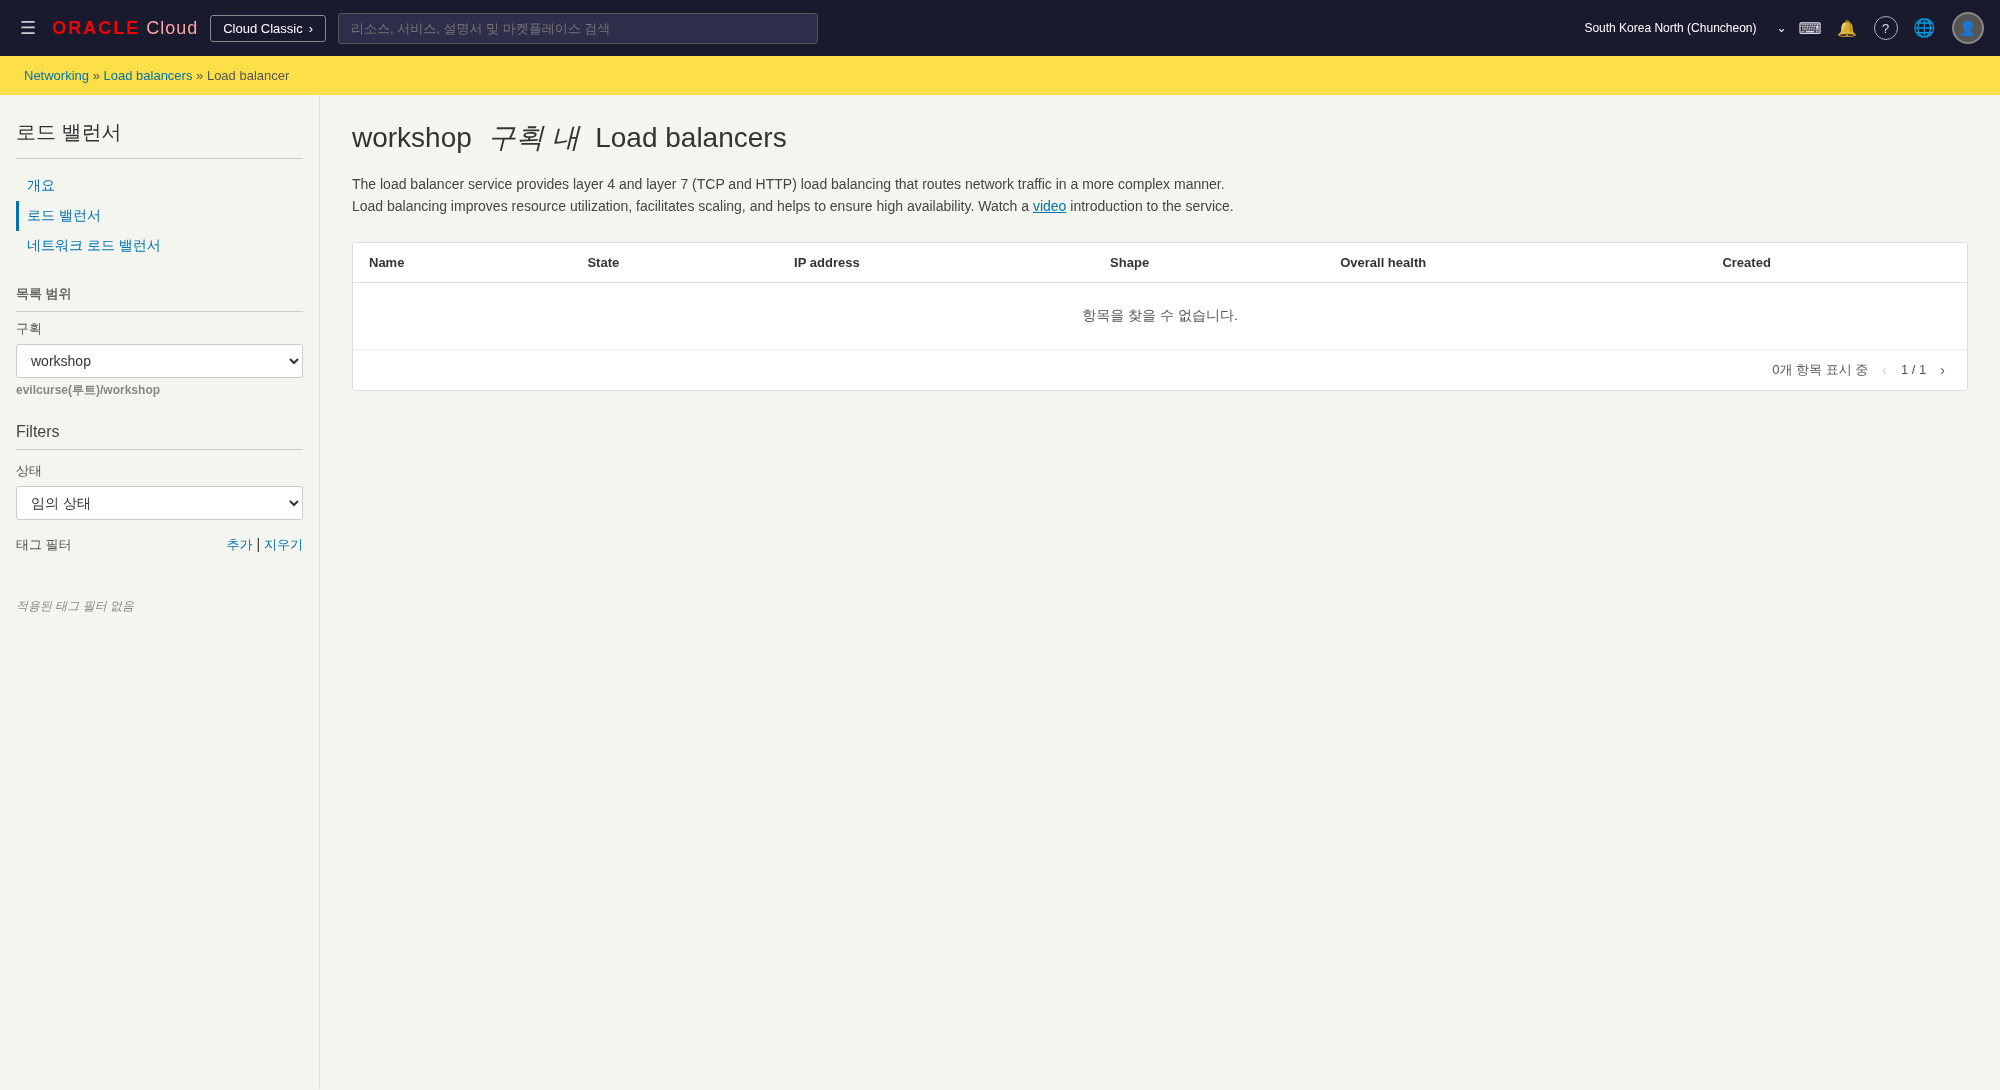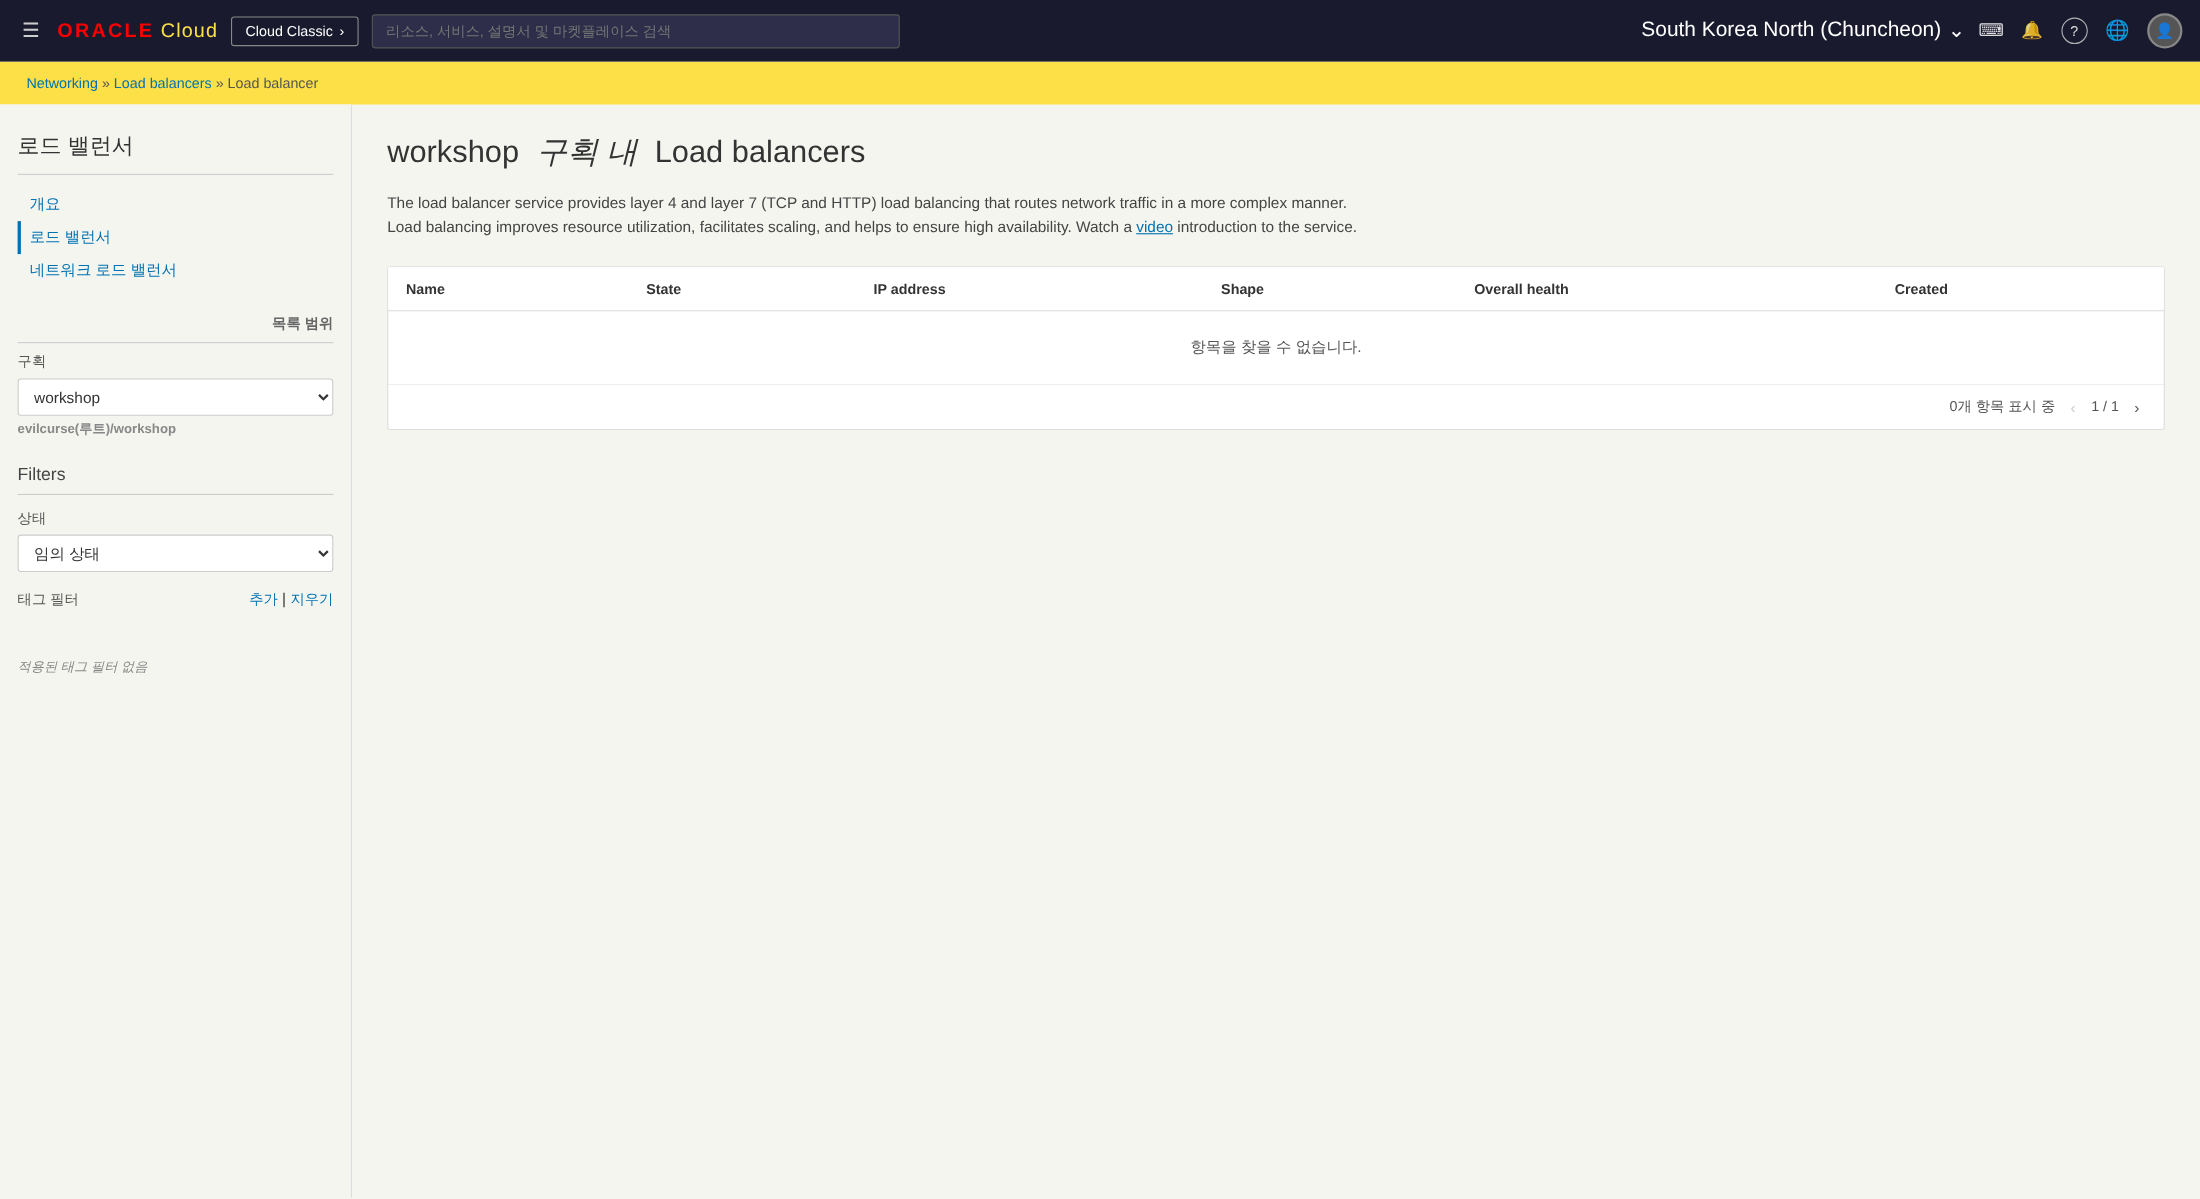--- a/index.html
+++ b/index.html
@@ -38,21 +38,21 @@
       font-weight: 300;
       letter-spacing: 1px;
     }
     .oracle-logo .oracle-text {
       font-weight: 700;
       font-size: 18px;
       letter-spacing: 2px;
       color: #f80000;
     }
     .oracle-logo .cloud-text {
-      color: #fde047;
+      color: #fca5a5;
       font-weight: 300;
       font-size: 18px;
     }
     .cloud-classic-btn {
       border: 1px solid #888;
       background: transparent;
       color: white;
       padding: 5px 12px;
       border-radius: 3px;
       font-size: 13px;
@@ -68,24 +68,24 @@
       background: #2e2e4a;
       border: 1px solid #555;
       border-radius: 3px;
       padding: 7px 12px;
       color: #ccc;
       font-size: 13px;
     }
     .region-selector {
       margin-left: auto;
       color: white;
-      font-size: 19px;
-      display: flex;
-      align-items: center;
-      gap: 6px;
+      font-size: 12px;
+      display: flex;
+      align-items: center;
+      gap: 20px;
       cursor: pointer;
     }
     .nav-icons {
       display: flex;
       align-items: center;
       gap: 16px;
       color: white;
       font-size: 16px;
     }
     .nav-icons span {
@@ -156,21 +156,20 @@
       color: #0072b1;
       font-weight: 500;
     }
     .sidebar-section-title {
       font-size: 13px;
       color: #666;
       font-weight: 600;
       margin: 16px 0 8px 0;
       padding-bottom: 8px;
       border-bottom: 1px solid #ccc;
-      text-align: right;
     }
     .compartment-label {
       font-size: 13px;
       color: #555;
       margin-bottom: 6px;
       font-weight: 500;
     }
     .select-field {
       width: 100%;
       padding: 7px 10px;

